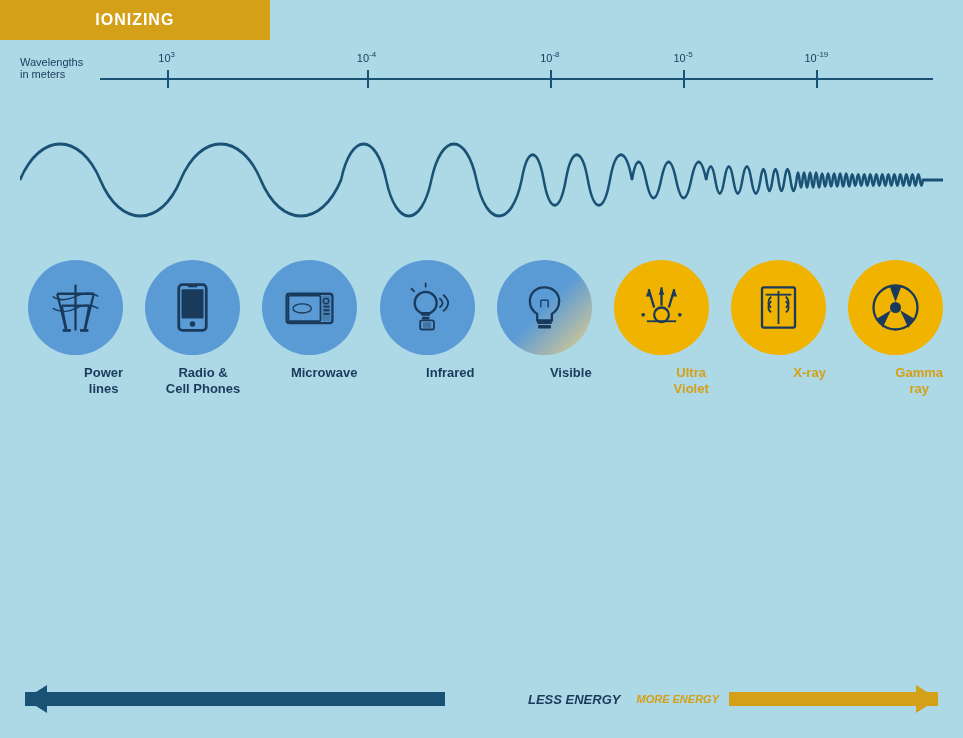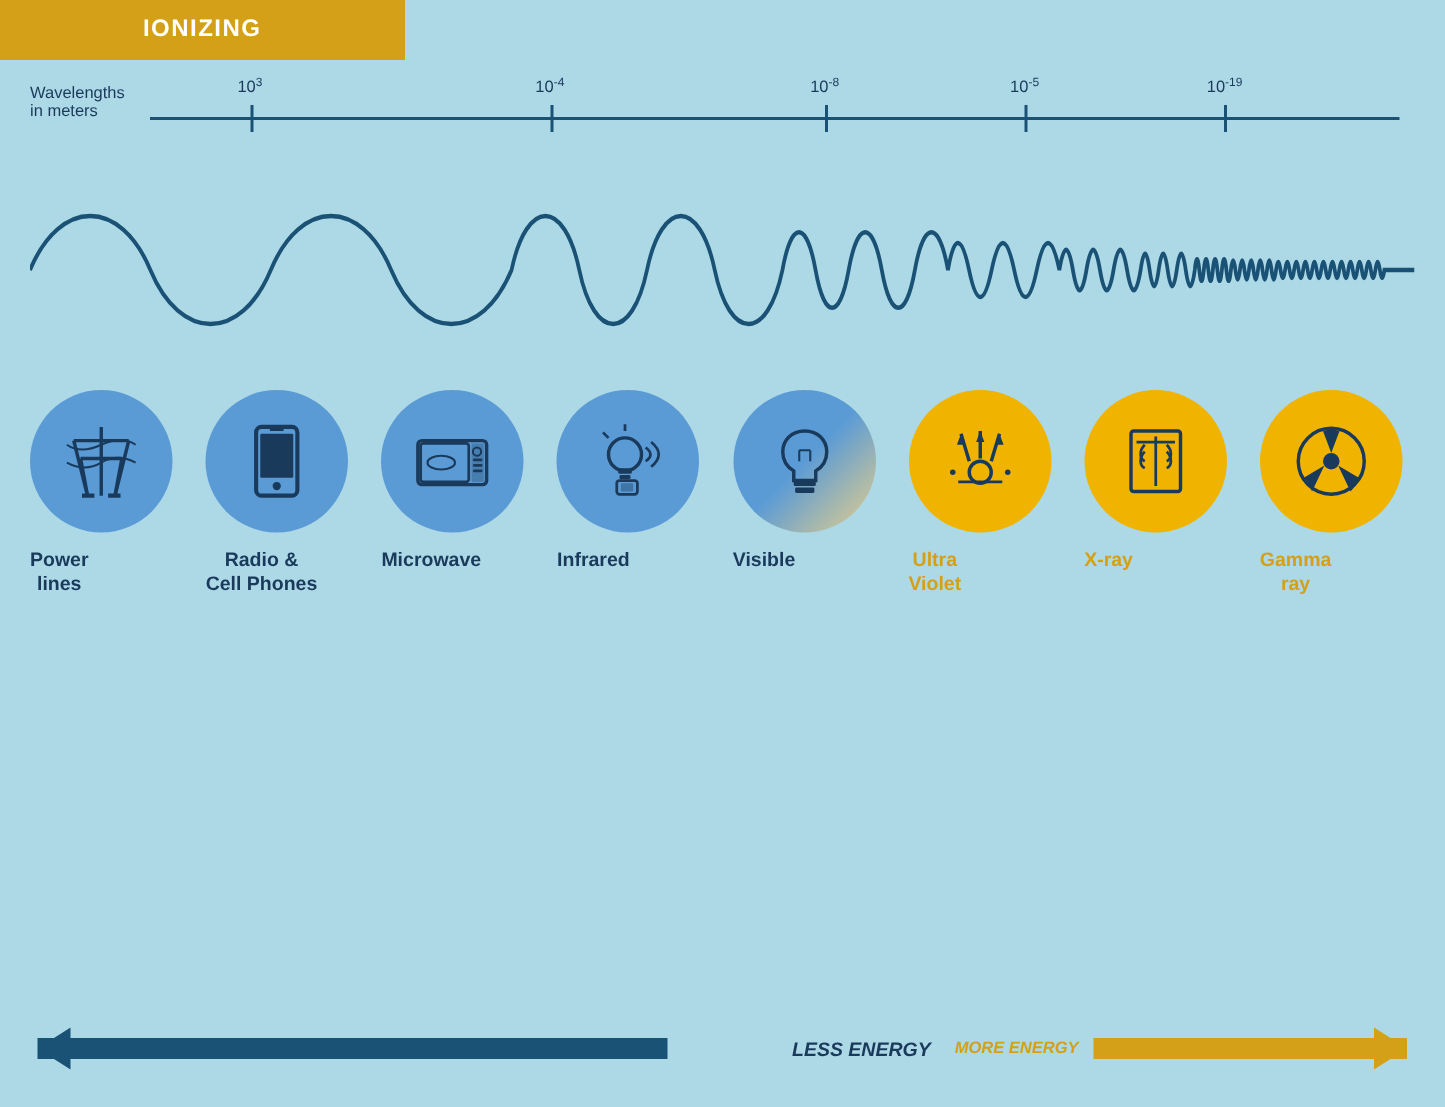--- a/index.html
+++ b/index.html
@@ -94,21 +94,21 @@
     .icons-section {
       display: flex;
       justify-content: center;
       align-items: flex-start;
       gap: 14px;
       padding: 20px 20px 10px;
     }
     .icon-item {
       display: flex;
       flex-direction: column;
-      align-items: flex-start;
+      align-items: flex-end;
       width: 105px;
     }
     .icon-circle {
       width: 95px;
       height: 95px;
       border-radius: 50%;
       display: flex;
       align-items: center;
       justify-content: center;
       background: #5b9bd5;

